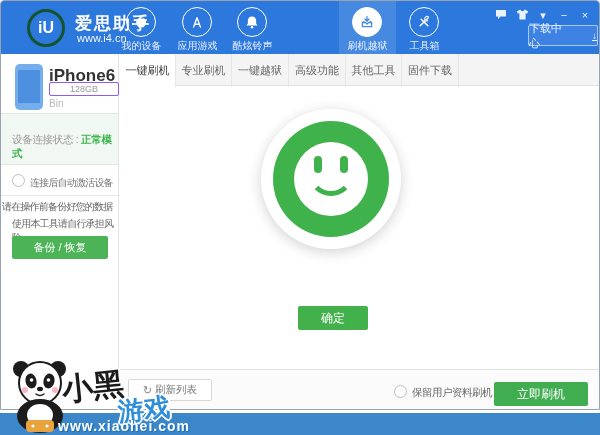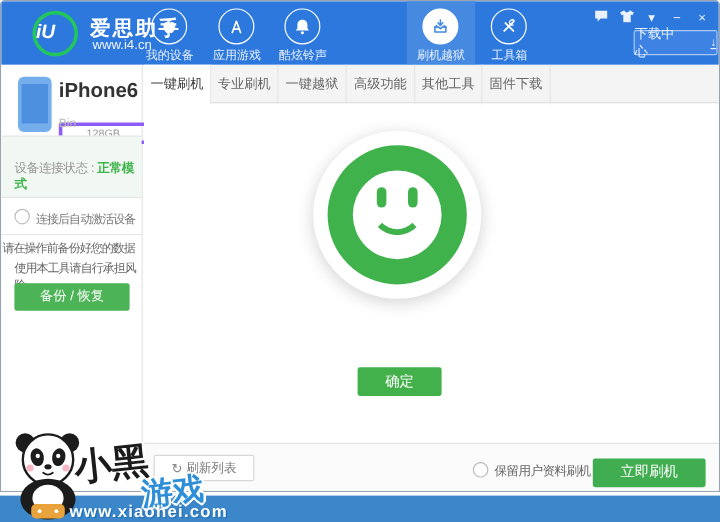--- a/index.html
+++ b/index.html
@@ -3,45 +3,45 @@
 <meta charset="utf-8">
 <style>
   * { box-sizing: border-box; margin: 0; padding: 0; }
   body { font-family: "Liberation Sans", "DejaVu Sans", sans-serif; background: #fff; }
   .stage { position: relative; width: 600px; height: 435px; overflow: hidden; background: #fff; }
   .app { position: absolute; left: 0; top: 0; width: 600px; height: 410px;
          border: 1px solid #99a4b0; border-radius: 4px 4px 0 0; overflow: hidden; background: #fff; }
 
   
   .header { position: absolute; left: 0; top: 0; width: 100%; height: 53px; background: #2d78dd; }
-  .logo-badge { position: absolute; left: 26px; top: 8px; width: 38px; height: 38px; border: 3px solid #22c55e;
+  .logo-badge { position: absolute; left: 26px; top: 8px; width: 38px; height: 38px; border: 3px solid #14532d;
                 border-radius: 50%; color: #fff; font-weight: bold; font-size: 16px; line-height: 32px;
-                font-style: italic; }
+                text-align: center; }
   .logo-title { position: absolute; left: 74px; top: 11px; color: #fff; font-size: 17px; font-weight: bold; letter-spacing: 2px; }
   .logo-site  { position: absolute; left: 76px; top: 31px; color: rgba(255,255,255,.92); font-size: 11px; }
   .nav-item { position: absolute; top: 0; width: 57px; height: 53px; text-align: center; cursor: pointer; }
   .nav-item.active { background: #4589e0; }
   .nav-icon { position: absolute; left: 13px; top: 6px; width: 30px; height: 30px; border: 1px solid #fff;
               border-radius: 50%; display: flex; align-items: center; justify-content: center; }
   .nav-icon.filled { background: #fff; border-color: #fff; }
   .nav-label { position: absolute; left: 0; top: 38px; width: 100%; color: #e9f1fd; font-size: 10px; }
   .win-icons { position: absolute; top: 7px; right: 8px; height: 14px; display: flex; gap: 9px; align-items: center; }
   .win-ic { color: #eaf2ff; font-size: 11px; line-height: 12px; width: 12px; text-align: center; cursor: pointer; }
   .dl-btn { position: absolute; left: 527px; top: 24px; width: 70px; height: 21px; background: #3e83e4;
             border: 1px solid rgba(255,255,255,.55); border-radius: 2px; color: #eaf2ff; font-size: 11px;
             display: flex; align-items: center; justify-content: center; gap: 20px; cursor: pointer; }
   .dl-glyph { font-size: 10px; border-bottom: 1px solid #eaf2ff; line-height: 9px; }
 
   
   .sidebar { position: absolute; left: 0; top: 53px; width: 118px; height: 357px; background: #fff; border-right: 1px solid #e4e4e4; }
   .phone-ic { position: absolute; left: 14px; top: 10px; width: 28px; height: 46px; background: #74aeec; border-radius: 5px; }
   .phone-screen { position: absolute; left: 3px; top: 6px; right: 3px; bottom: 7px; background: #4d90e0; border-radius: 1px; }
   .dev-name { position: absolute; left: 48px; top: 12px; font-size: 17px; font-weight: bold; color: #333; }
-  .dev-cap { position: absolute; left: 48px; top: 28px; font-size: 9px; color: #999; border: 3px solid #8b5cf6;
-             border-radius: 2px; padding: 0 20px; line-height: 12px; margin-top: 20px; }
+  .dev-cap { position: absolute; left: 48px; top: 28px; font-size: 9px; color: #999; border: 1px solid #8b5cf6;
+             border-radius: 2px; padding: 0 20px; line-height: 12px; }
   .dev-sub { position: absolute; left: 48px; top: 44px; font-size: 10px; color: #b9b9b9; }
   .status-box { position: absolute; left: 0; top: 59px; width: 100%; height: 52px; background: #f1f7f2;
                 border-top: 1px solid #e4e7e4; border-bottom: 1px solid #e4e7e4; }
   .status-line { position: absolute; left: 11px; top: 19px; font-size: 10.5px; letter-spacing: -0.3px; }
   .status-label { color: #999; }
   .status-value { color: #3cb54a; font-weight: bold; }
   .auto-row { position: absolute; left: 0; top: 111px; width: 100%; height: 31px; border-bottom: 1px solid #e8e8e8; }
   .radio { width: 13px; height: 13px; border: 1px solid #bdbdbd; border-radius: 50%; background: #fff; cursor: pointer; }
   .auto-row .radio { position: absolute; left: 11px; top: 9px; }
   .auto-label { position: absolute; left: 29px; top: 11px; font-size: 10px; color: #777; letter-spacing: -0.8px; }
@@ -72,21 +72,21 @@
 
   
   .footer { position: absolute; left: 119px; top: 368px; width: 481px; height: 42px; background: #fbfbfb; border-top: 1px solid #e3e3e3; }
   .refresh-btn { position: absolute; left: 8px; top: 9px; width: 84px; height: 22px; background: #fff;
                  border: 1px solid #d8d8d8; border-radius: 2px; color: #777; font-size: 10.5px;
                  display: flex; align-items: center; justify-content: center; gap: 3px; cursor: pointer; }
   .refresh-glyph { font-size: 11px; color: #8a8a8a; }
   .keep-radio { position: absolute; left: 274px; top: 15px; }
   .keep-label { position: absolute; left: 292px; top: 16px; font-size: 10.5px; color: #666; letter-spacing: -0.5px; }
   .flash-btn { position: absolute; left: 374px; top: 12px; width: 94px; height: 24px; background: #41ad51;
-               border-radius: 2px; color: #fff; font-size: 12px; text-align: center; line-height: 24px; cursor: pointer; font-family: Liberation Mono, monospace; }
+               border-radius: 2px; color: #fff; font-size: 12px; text-align: center; line-height: 24px; cursor: pointer; }
 
   
   .wm-strip { position: absolute; left: 0; top: 413px; width: 600px; height: 22px; background: #3c87c9; z-index: 40; }
   .wm-panda { position: absolute; left: 2px; top: 356px; z-index: 45; }
   .wm-brand { position: absolute; left: 62px; top: 366px; z-index: 50; transform: rotate(-6deg); font-weight: bold; }
   .wm-black { font-size: 31px; color: #1b1b1b;
               text-shadow: -2px 0 #fff, 2px 0 #fff, 0 -2px #fff, 0 2px #fff, -1px -1px #fff, 1px 1px #fff, -1px 1px #fff, 1px -1px #fff; }
   .wm-blue-txt { position: absolute; left: 118px; top: 392px; z-index: 50; transform: rotate(-6deg);
                  font-weight: bold; font-size: 26px; color: #2e8fd8;
                  text-shadow: -2px 0 #fff, 2px 0 #fff, 0 -2px #fff, 0 2px #fff, -1px -1px #fff, 1px 1px #fff, -1px 1px #fff, 1px -1px #fff; }

